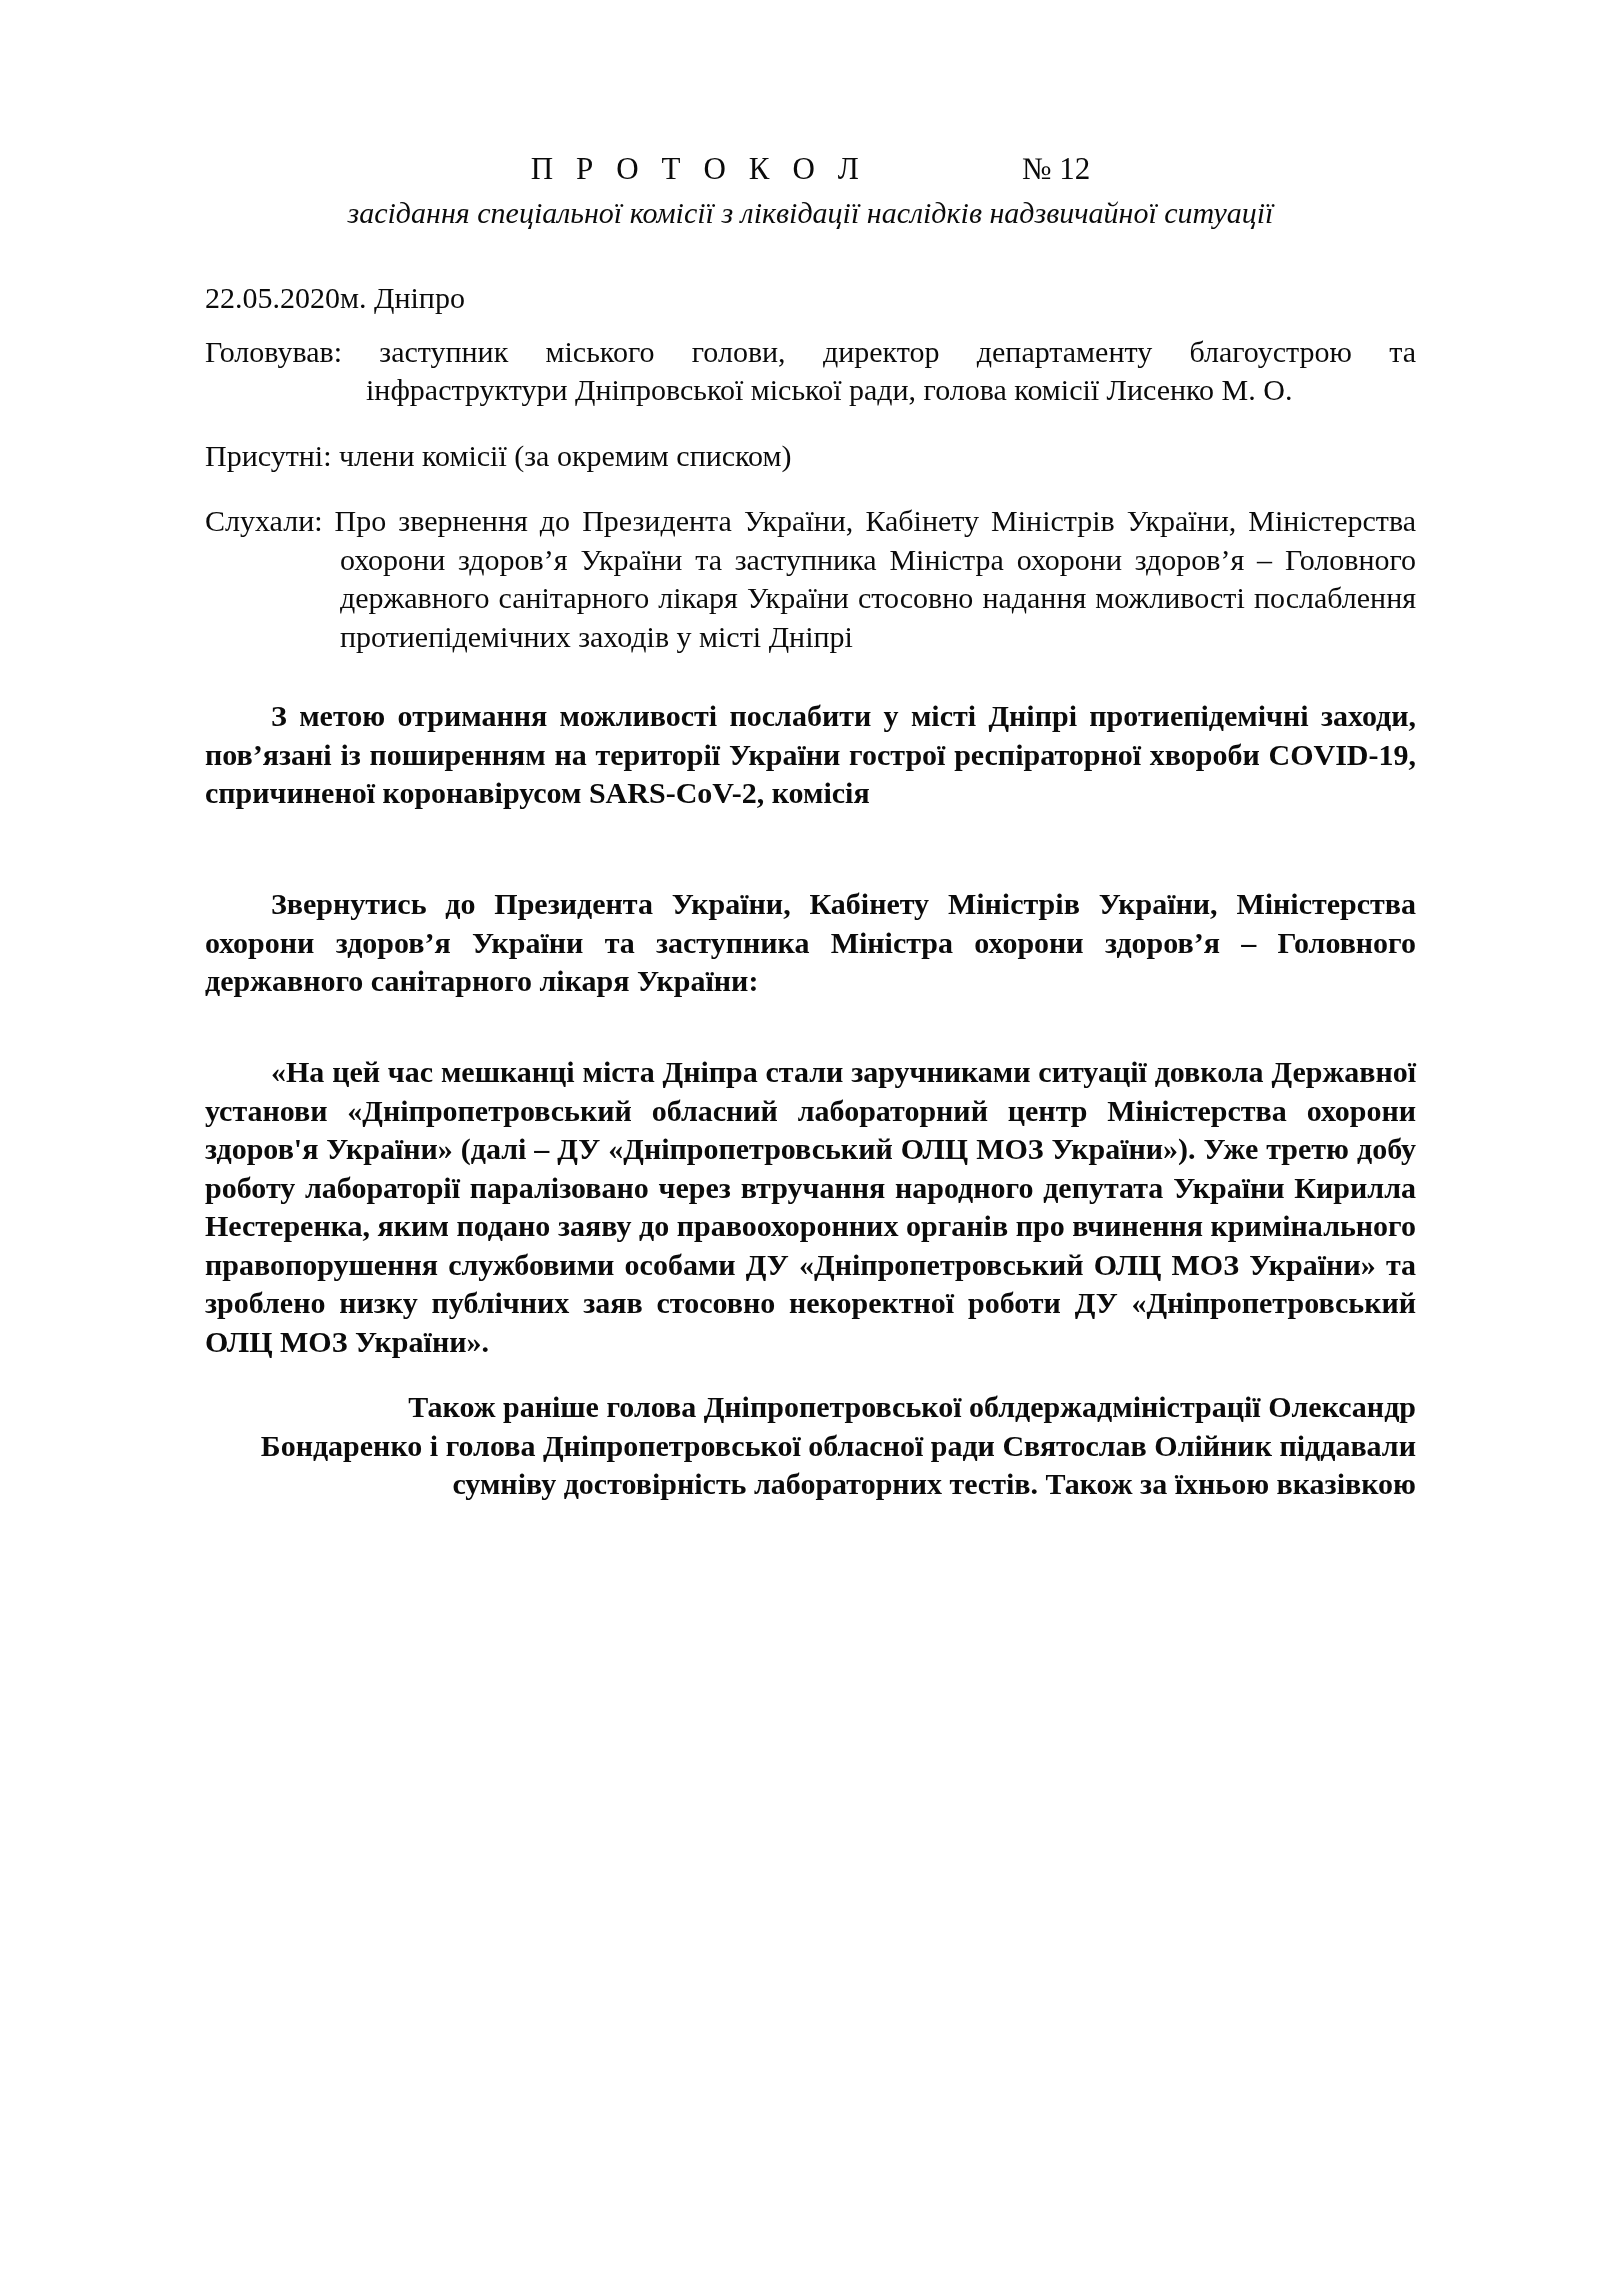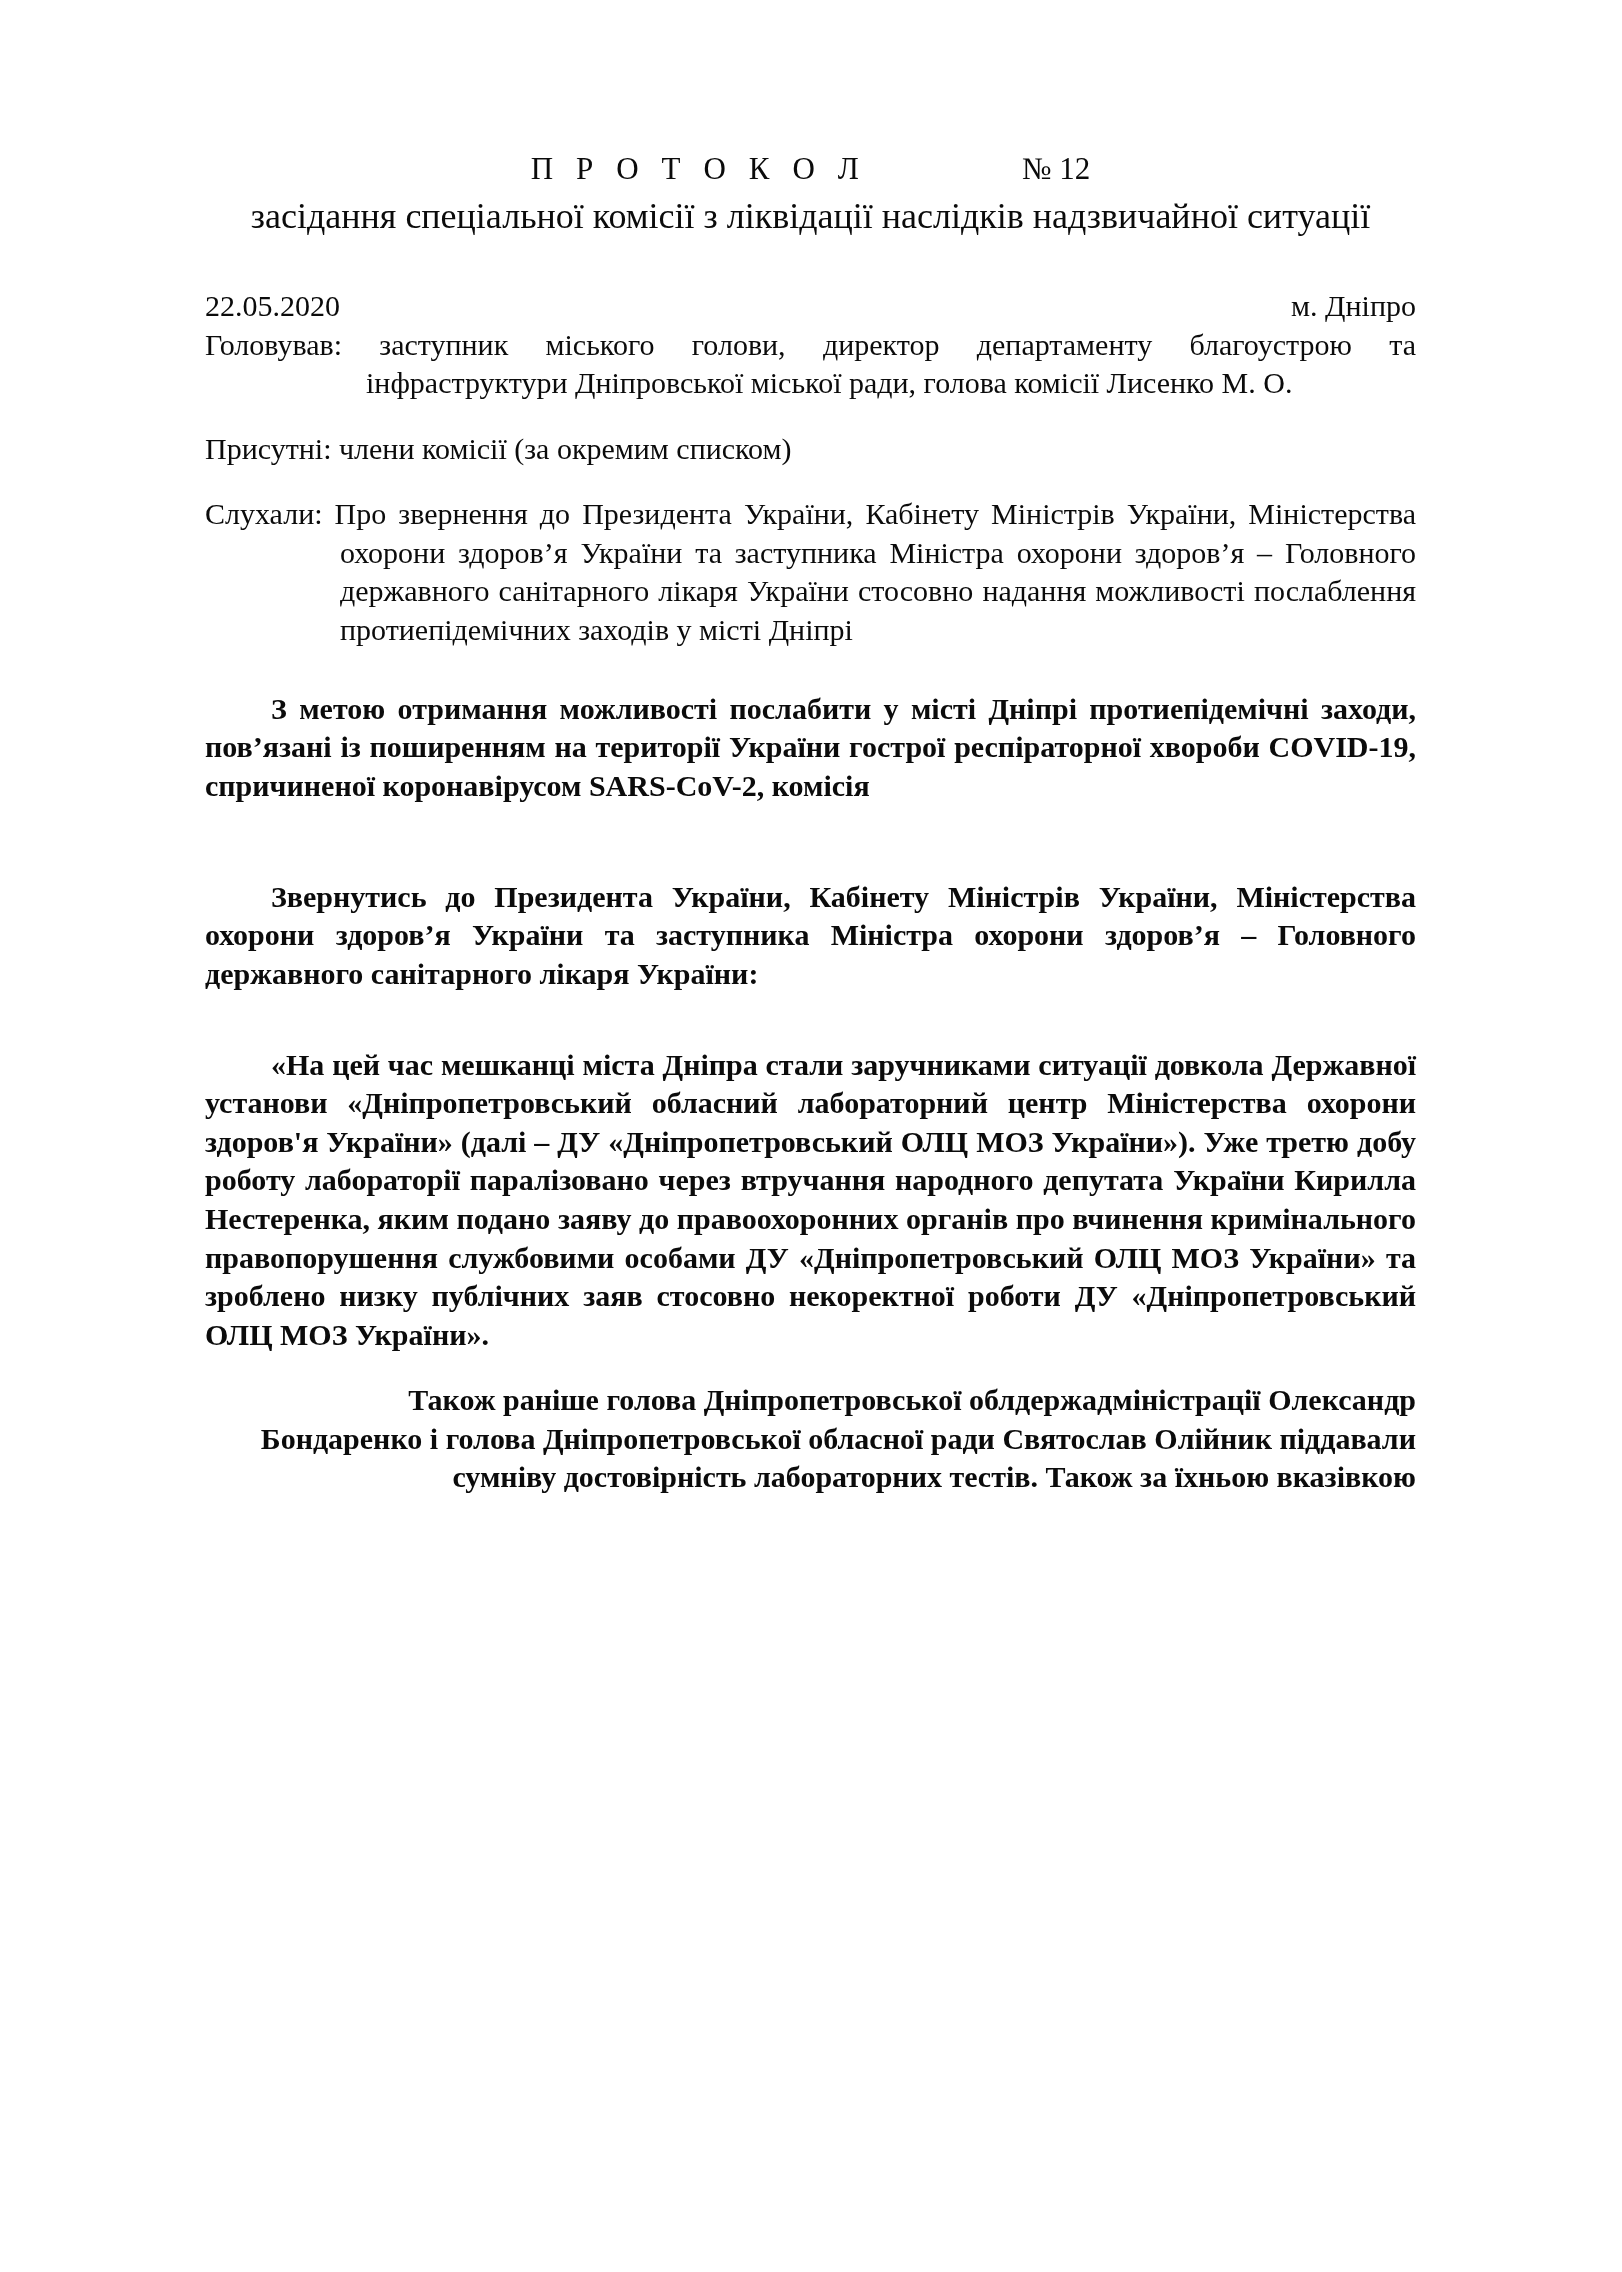--- a/index.html
+++ b/index.html
@@ -38,31 +38,32 @@
     font-size: 31px;
     letter-spacing: 7.6px;
     white-space: pre;
     line-height: 1.35;
   }
   .title-main .num {
     letter-spacing: 0px;
     font-family: Liberation Serif, serif;
   }
   .title-sub {
-    font-size: 36px;
+    font-size: 30px;
     line-height: 1.3;
     margin-top: 3.4px;
+    font-style: italic;
   }
 
   
   .meta-row {
     display: flex;
-    justify-content: space-between;
     align-items: baseline;
     margin-top: 47px;
+    margin-bottom: 15px;
     font-size: 30px;
   }
 
   
   .para {
     text-align: justify;
     text-justify: inter-word;
     margin: 0 0 8.4px 0;
   }
   .para.hang {

